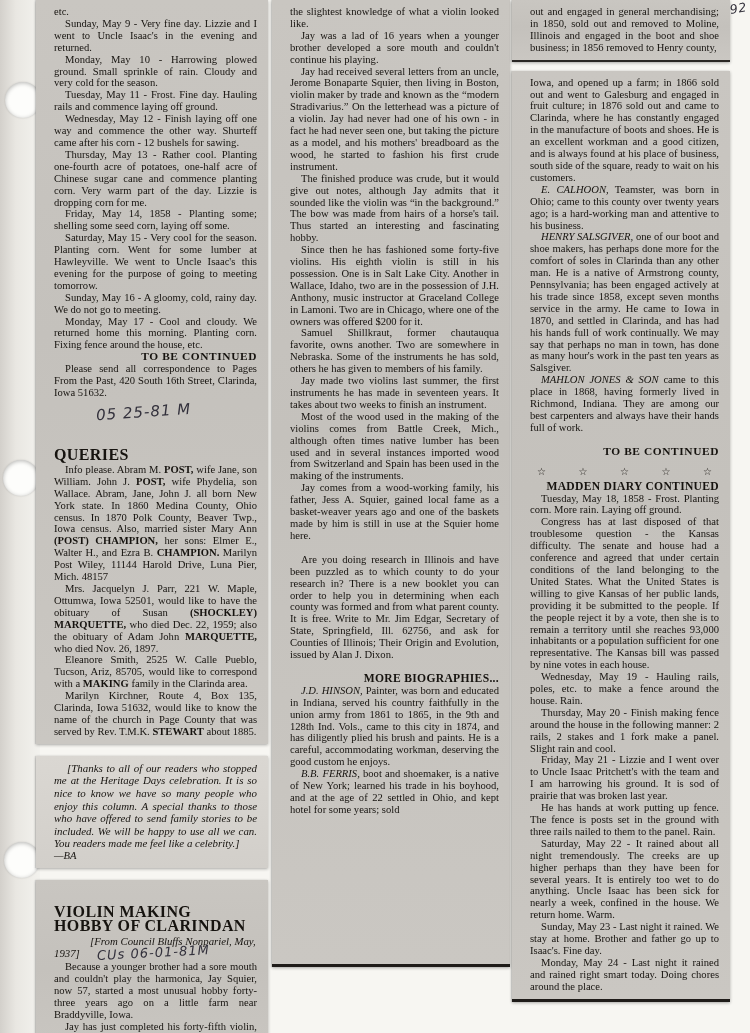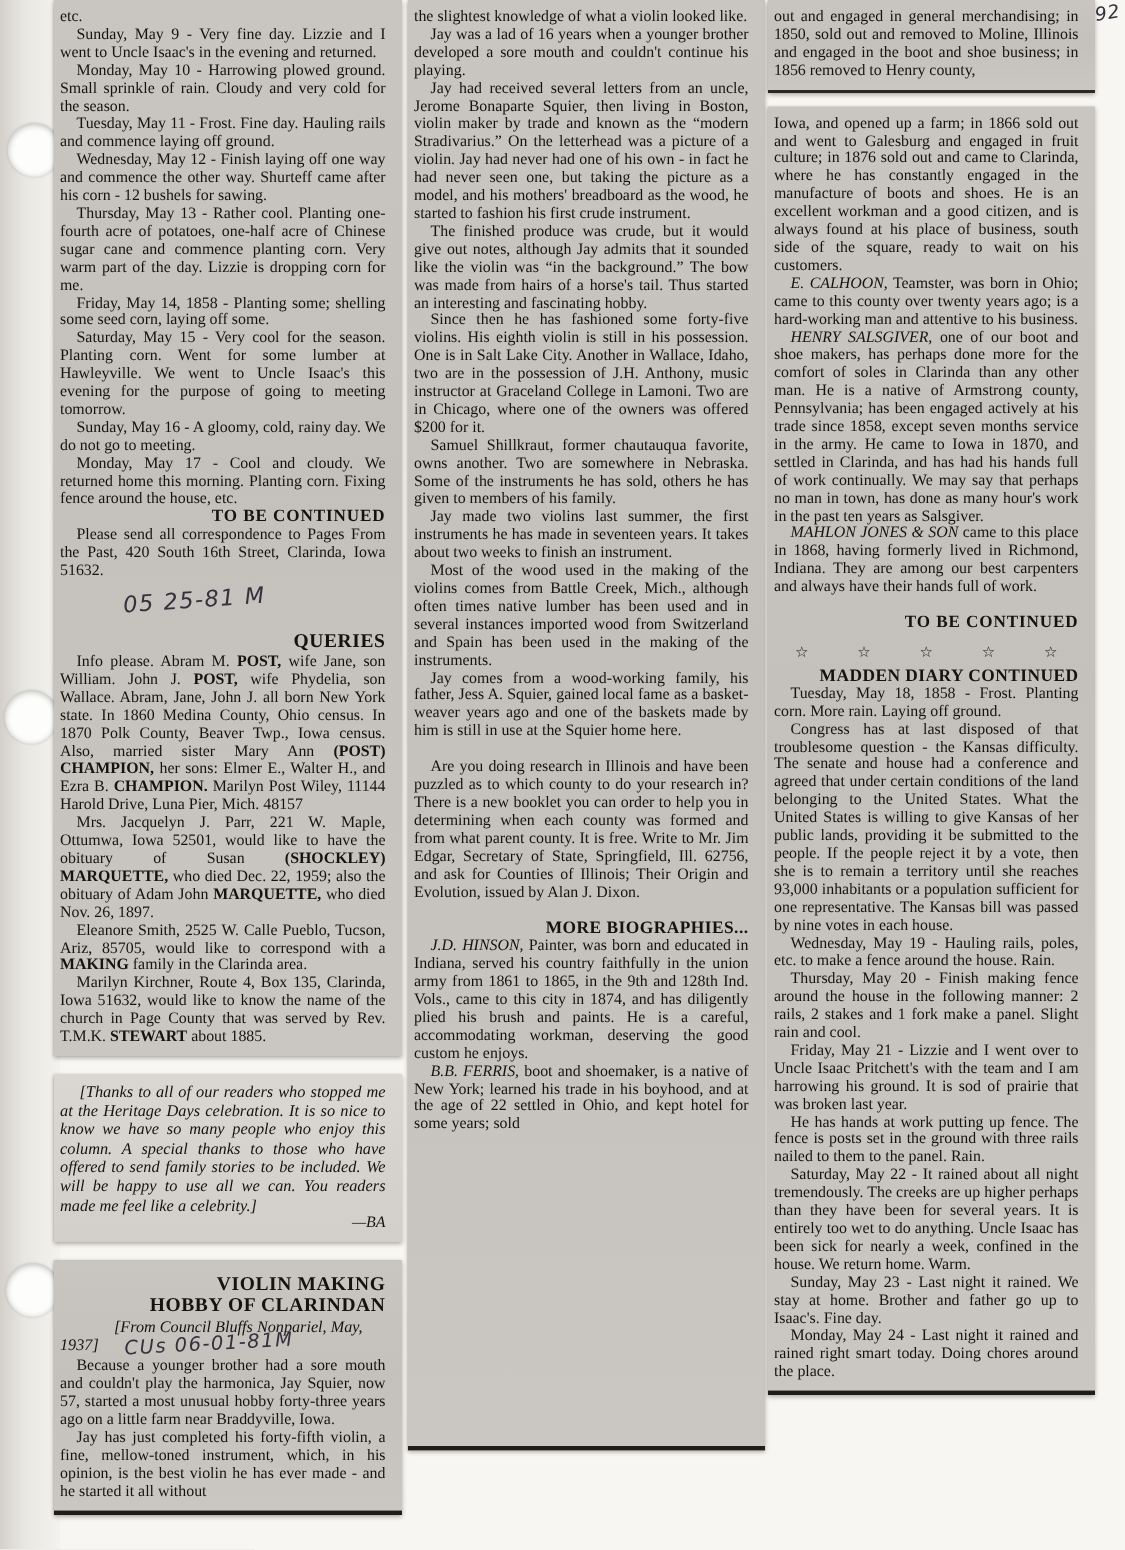--- a/index.html
+++ b/index.html
@@ -5,31 +5,31 @@
   html,body{margin:0;padding:0;background:#e9e7e3;}
   #page{position:relative;width:750px;height:1033px;background:#f7f6f2;overflow:hidden;
         font-family:"Liberation Serif", serif;color:#16130f;}
   #left-strip{position:absolute;left:0;top:0;width:40px;height:100%;
         background:linear-gradient(90deg,#d3d0cb 0%,#e9e7e2 40%,#f3f2ee 100%);}
   .hole{position:absolute;width:36px;height:36px;border-radius:50%;
         background:#fdfdfb;box-shadow:inset 0 1px 4px rgba(0,0,0,.28), 0 0 2px rgba(0,0,0,.15);}
   .col{position:absolute;top:0;}
   .clip{background:linear-gradient(180deg,#c9c6c1 0%,#c4c1bc 45%,#cac7c2 100%);
         box-shadow:0 1px 3px rgba(0,0,0,.30), -1px 0 1px rgba(0,0,0,.10);
-        padding:6px 11px 6px 4px;}
+        padding:6px 11px 6px 18px;}
   .clip.lighter{background:linear-gradient(180deg,#dad7d2,#d2cfca);}
   .para{margin:0;font-size:10.6px;line-height:11.9px;text-indent:11px;text-align:justify;}
   .para.noindent{text-indent:0;}
   .para.right-bold{text-align:right;font-weight:bold;text-indent:0;letter-spacing:.6px;font-size:11.4px;}
-  .para.right-italic{text-align:right;font-style:italic;text-indent:0;}
+  .para.right-italic{text-align:left;font-style:italic;text-indent:0;}
   .para.italic{font-style:italic;text-indent:13px;font-size:10.9px;line-height:12.6px;}
   .para.heading{font-weight:bold;text-indent:0;font-size:11.6px;letter-spacing:.3px;text-align:right;}
   .para.gap{margin-top:12px;}
   .para.stars{text-indent:0;text-align:center;word-spacing:30px;font-size:10px;margin:8px 0 3px;}
-  .center-heading{margin:3px 0 2px;text-align:right;font-weight:bold;font-size:13px;
+  .center-heading{margin:19px 0 2px;text-align:left;font-weight:bold;font-size:16px;
         letter-spacing:.4px;line-height:14px;}
   .source-line{margin:1px 0 2px;font-size:10.8px;line-height:12.2px;text-indent:0;}
   .source-line .src{font-style:italic;margin-left:36px;}
   .handwriting{font-family:"DejaVu Sans", sans-serif;font-style:italic;color:#33313c;}
   .hw-block{height:30px;position:relative;}
   .hw-block span{position:absolute;left:42px;top:4px;font-size:15px;transform:rotate(-4deg);
         letter-spacing:1px;display:inline-block;}
   .hw-inline{font-size:13px;letter-spacing:1px;display:inline-block;transform:rotate(-3deg);
         margin-left:14px;}
   #page-number{position:absolute;right:3px;top:2px;font-size:12.5px;transform:rotate(-9deg);

